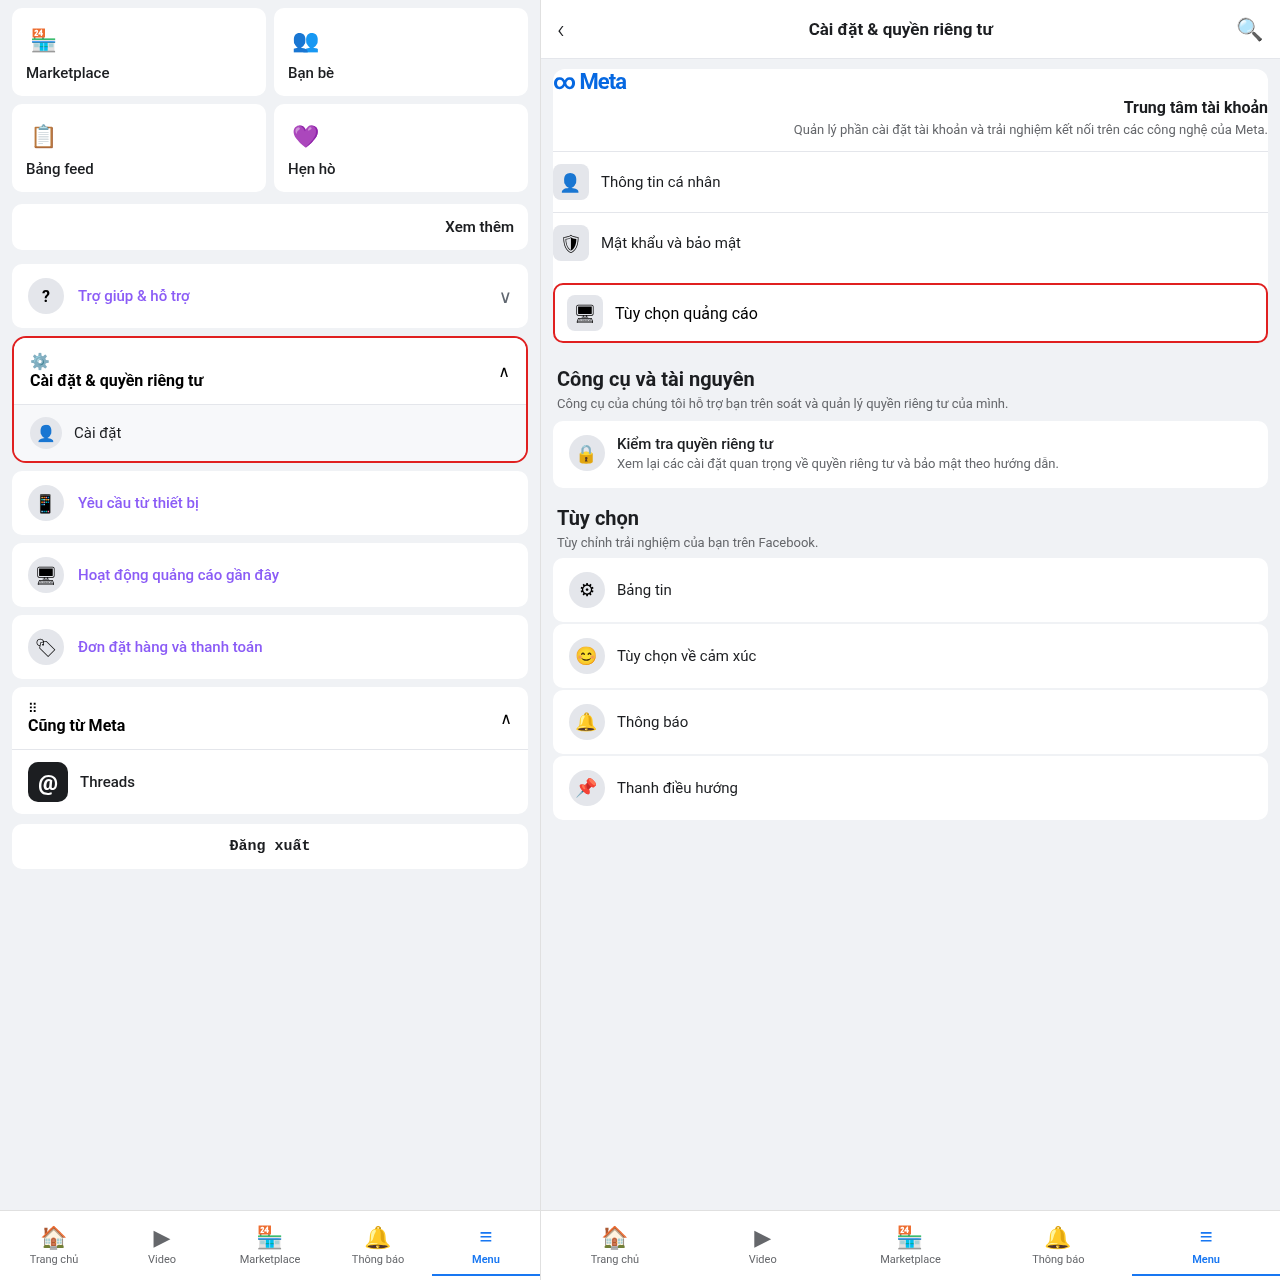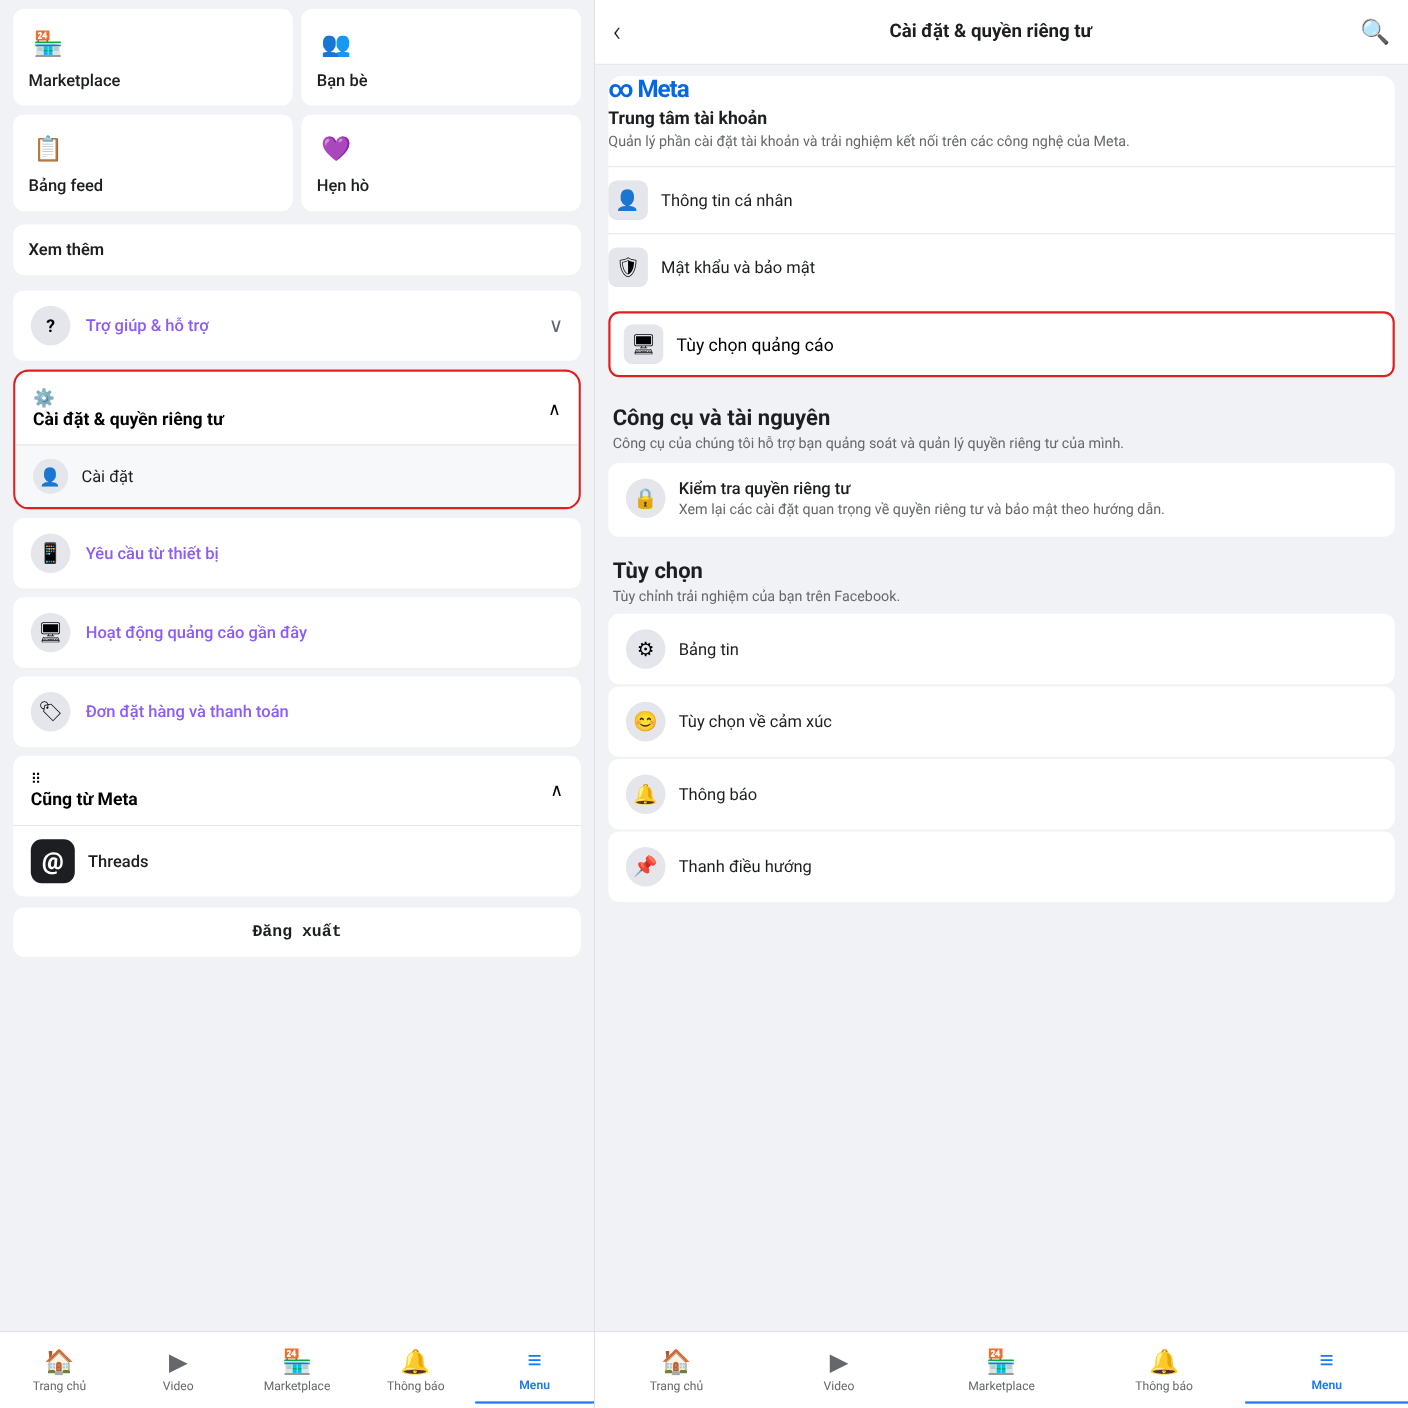--- a/index.html
+++ b/index.html
@@ -66,21 +66,21 @@
       font-weight: 500;
       color: #1c1e21;
     }
 
     
     .xem-them-btn {
       margin: 4px 12px 10px;
       background: white;
       border-radius: 10px;
       padding: 14px;
-      text-align: left;
+      text-align: right;
       font-size: 15px;
       font-weight: 600;
       color: #1c1e21;
       cursor: pointer;
     }
 
     
     .section-item {
       background: white;
       margin: 4px 12px;
@@ -281,20 +281,21 @@
       overflow-y: auto;
       background: #f0f2f5;
       padding: 10px 0;
     }
 
     
     .meta-card {
       background: white;
       margin: 0 12px 10px;
       border-radius: 12px;
+      text-align: right;
     }
 
     .meta-logo-row {
       display: flex;
       align-items: center;
       gap: 6px;
       margin-bottom: 4px;
     }
 
     .meta-logo {
@@ -602,21 +603,21 @@
         <div class="ad-choice-row">
           <div class="m-icon">🖥</div>
           <span class="m-label">Tùy chọn quảng cáo</span>
         </div>
       </div>
 
     </div>
 
     <div class="section-heading">
       <div class="sh-title">Công cụ và tài nguyên</div>
-      <div class="sh-desc">Công cụ của chúng tôi hỗ trợ bạn quảng soát và quản lý quyền riêng tư của mình.</div>
+      <div class="sh-desc">Công cụ của chúng tôi hỗ trợ bạn trên soát và quản lý quyền riêng tư của mình.</div>
     </div>
 
     <div class="r-list-item">
       <div class="r-icon">🔒</div>
       <div class="r-content">
         <div class="r-label">Kiểm tra quyền riêng tư</div>
         <div class="r-sub">Xem lại các cài đặt quan trọng về quyền riêng tư và bảo mật theo hướng dẫn.</div>
       </div>
     </div>
 

